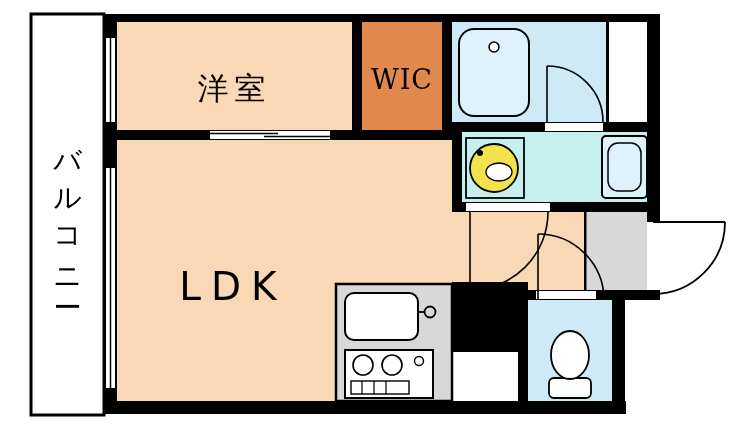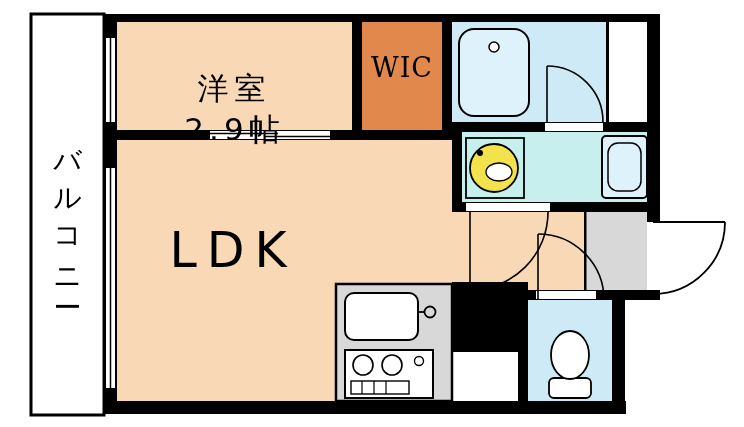--- a/index.html
+++ b/index.html
@@ -7,24 +7,24 @@
          font-family:"DejaVu Sans","Liberation Sans",sans-serif;}
   .stage svg{position:absolute;left:0;top:0;}
   .label{position:absolute;color:#000;font-weight:500;}
   .label-balcony{left:48px;top:100px;width:38px;height:230px;
     writing-mode:vertical-rl;text-orientation:mixed;
     display:flex;align-items:center;justify-content:center;
     font-size:28px;letter-spacing:9px;}
   .label-yoshitsu{left:117px;top:34px;width:235px;text-align:center;line-height:41px;margin-top:34px;}
   .label-yoshitsu .l1{font-size:31px;letter-spacing:6px;}
   .label-yoshitsu .l2{font-size:31px;letter-spacing:5px;}
-  .label-wic{left:362px;top:52px;width:80px;text-align:center;font-size:27px;
+  .label-wic{left:362px;top:64px;width:80px;text-align:center;font-size:27px;
     font-family:"DejaVu Serif","Liberation Serif",serif;letter-spacing:1px;}
   .label-ldk{left:117px;top:226px;width:232px;text-align:center;line-height:50px;}
-  .label-ldk .l1{font-size:49px;letter-spacing:10px;}
+  .label-ldk .l1{font-size:39px;letter-spacing:10px;margin-top:36px;}
   .label-ldk .l2{font-size:39px;letter-spacing:4px;}
   .wall{fill:#000;}
   .gap{fill:#fff;}
   .ln{stroke:#000;fill:none;}
 </style>
 </head>
 <body>
 
 <div class="stage">
   <svg width="744" height="427" viewBox="0 0 744 427">
@@ -107,21 +107,20 @@
     <path class="ln" d="M 538 234 A 66 66 0 0 1 604 300" stroke-width="1.6"></path>
 
     <line class="ln" x1="653" y1="222" x2="725" y2="222" stroke-width="1.8"></line>
     <path class="ln" d="M 725 222 A 72 72 0 0 1 653 294" stroke-width="1.8"></path>
   </svg>
 
   <div class="label label-balcony">バルコニー</div>
 
   <div class="label label-yoshitsu">
     <div class="l1">洋室</div>
-    <div class="l2">2.9帖</div>
   </div>
 
   <div class="label label-wic">WIC</div>
 
   <div class="label label-ldk">
     <div class="l1">LDK</div>
   </div>
 </div>
 
 </body></html>

